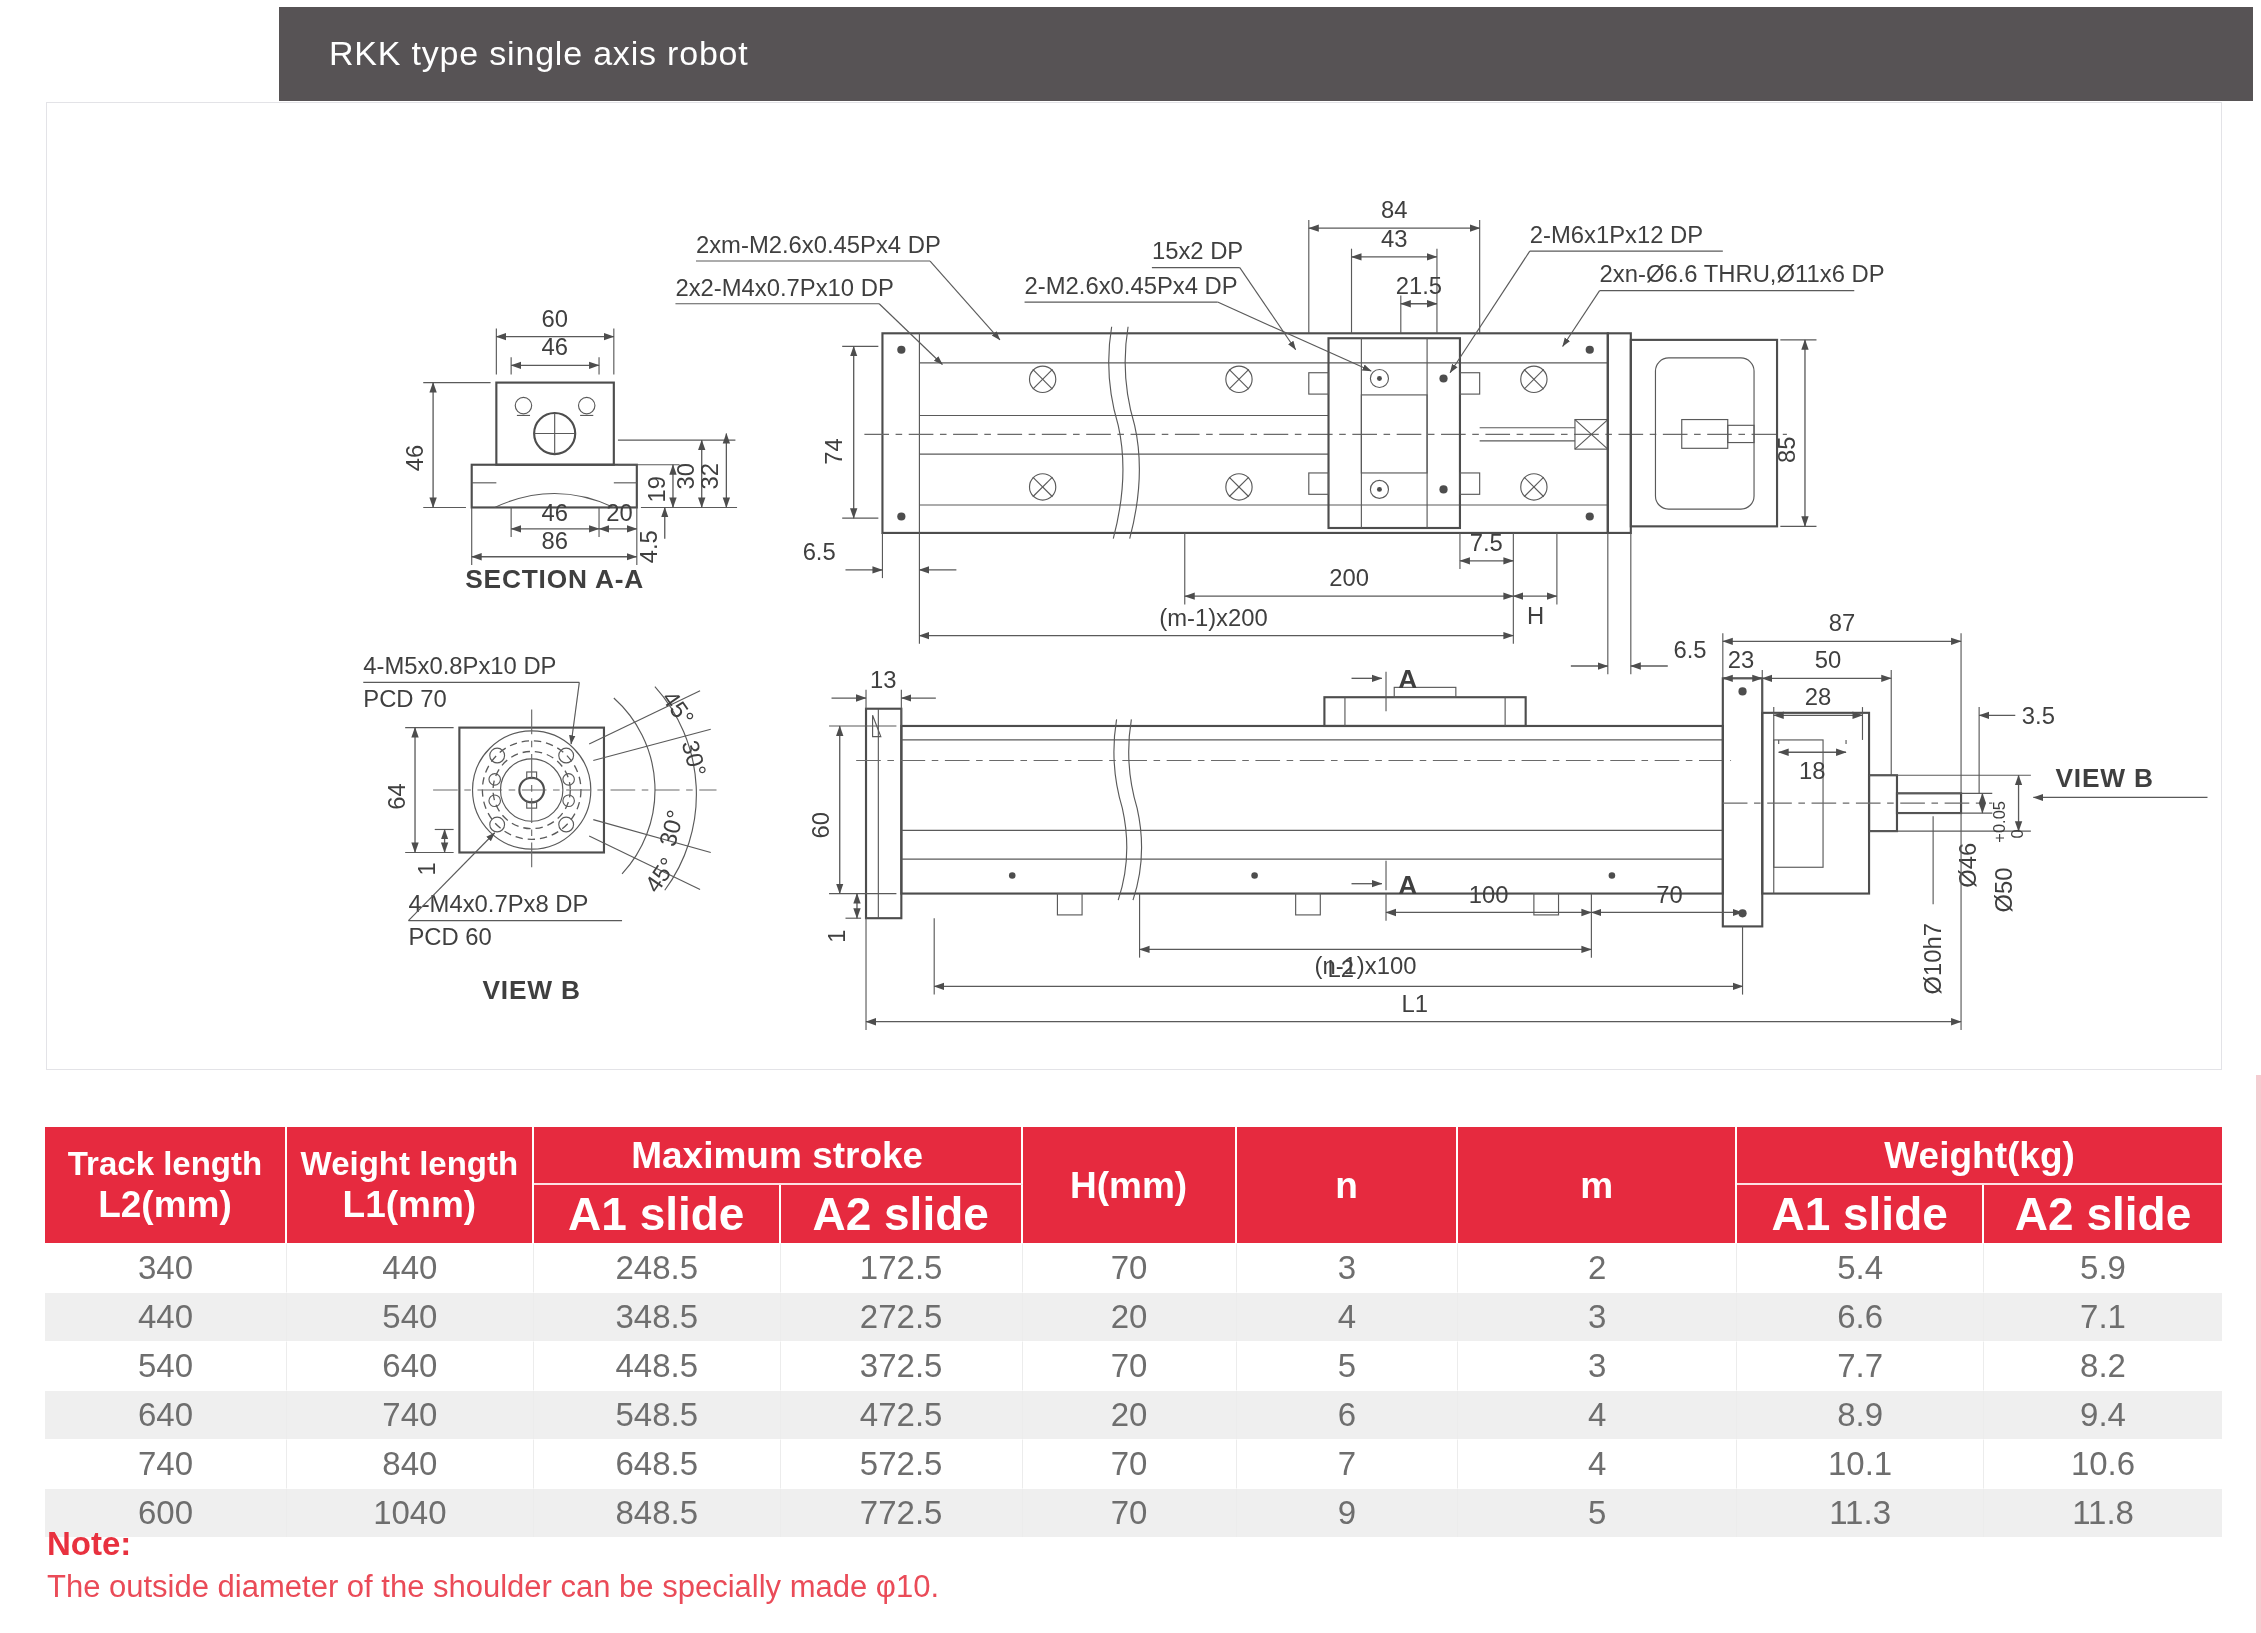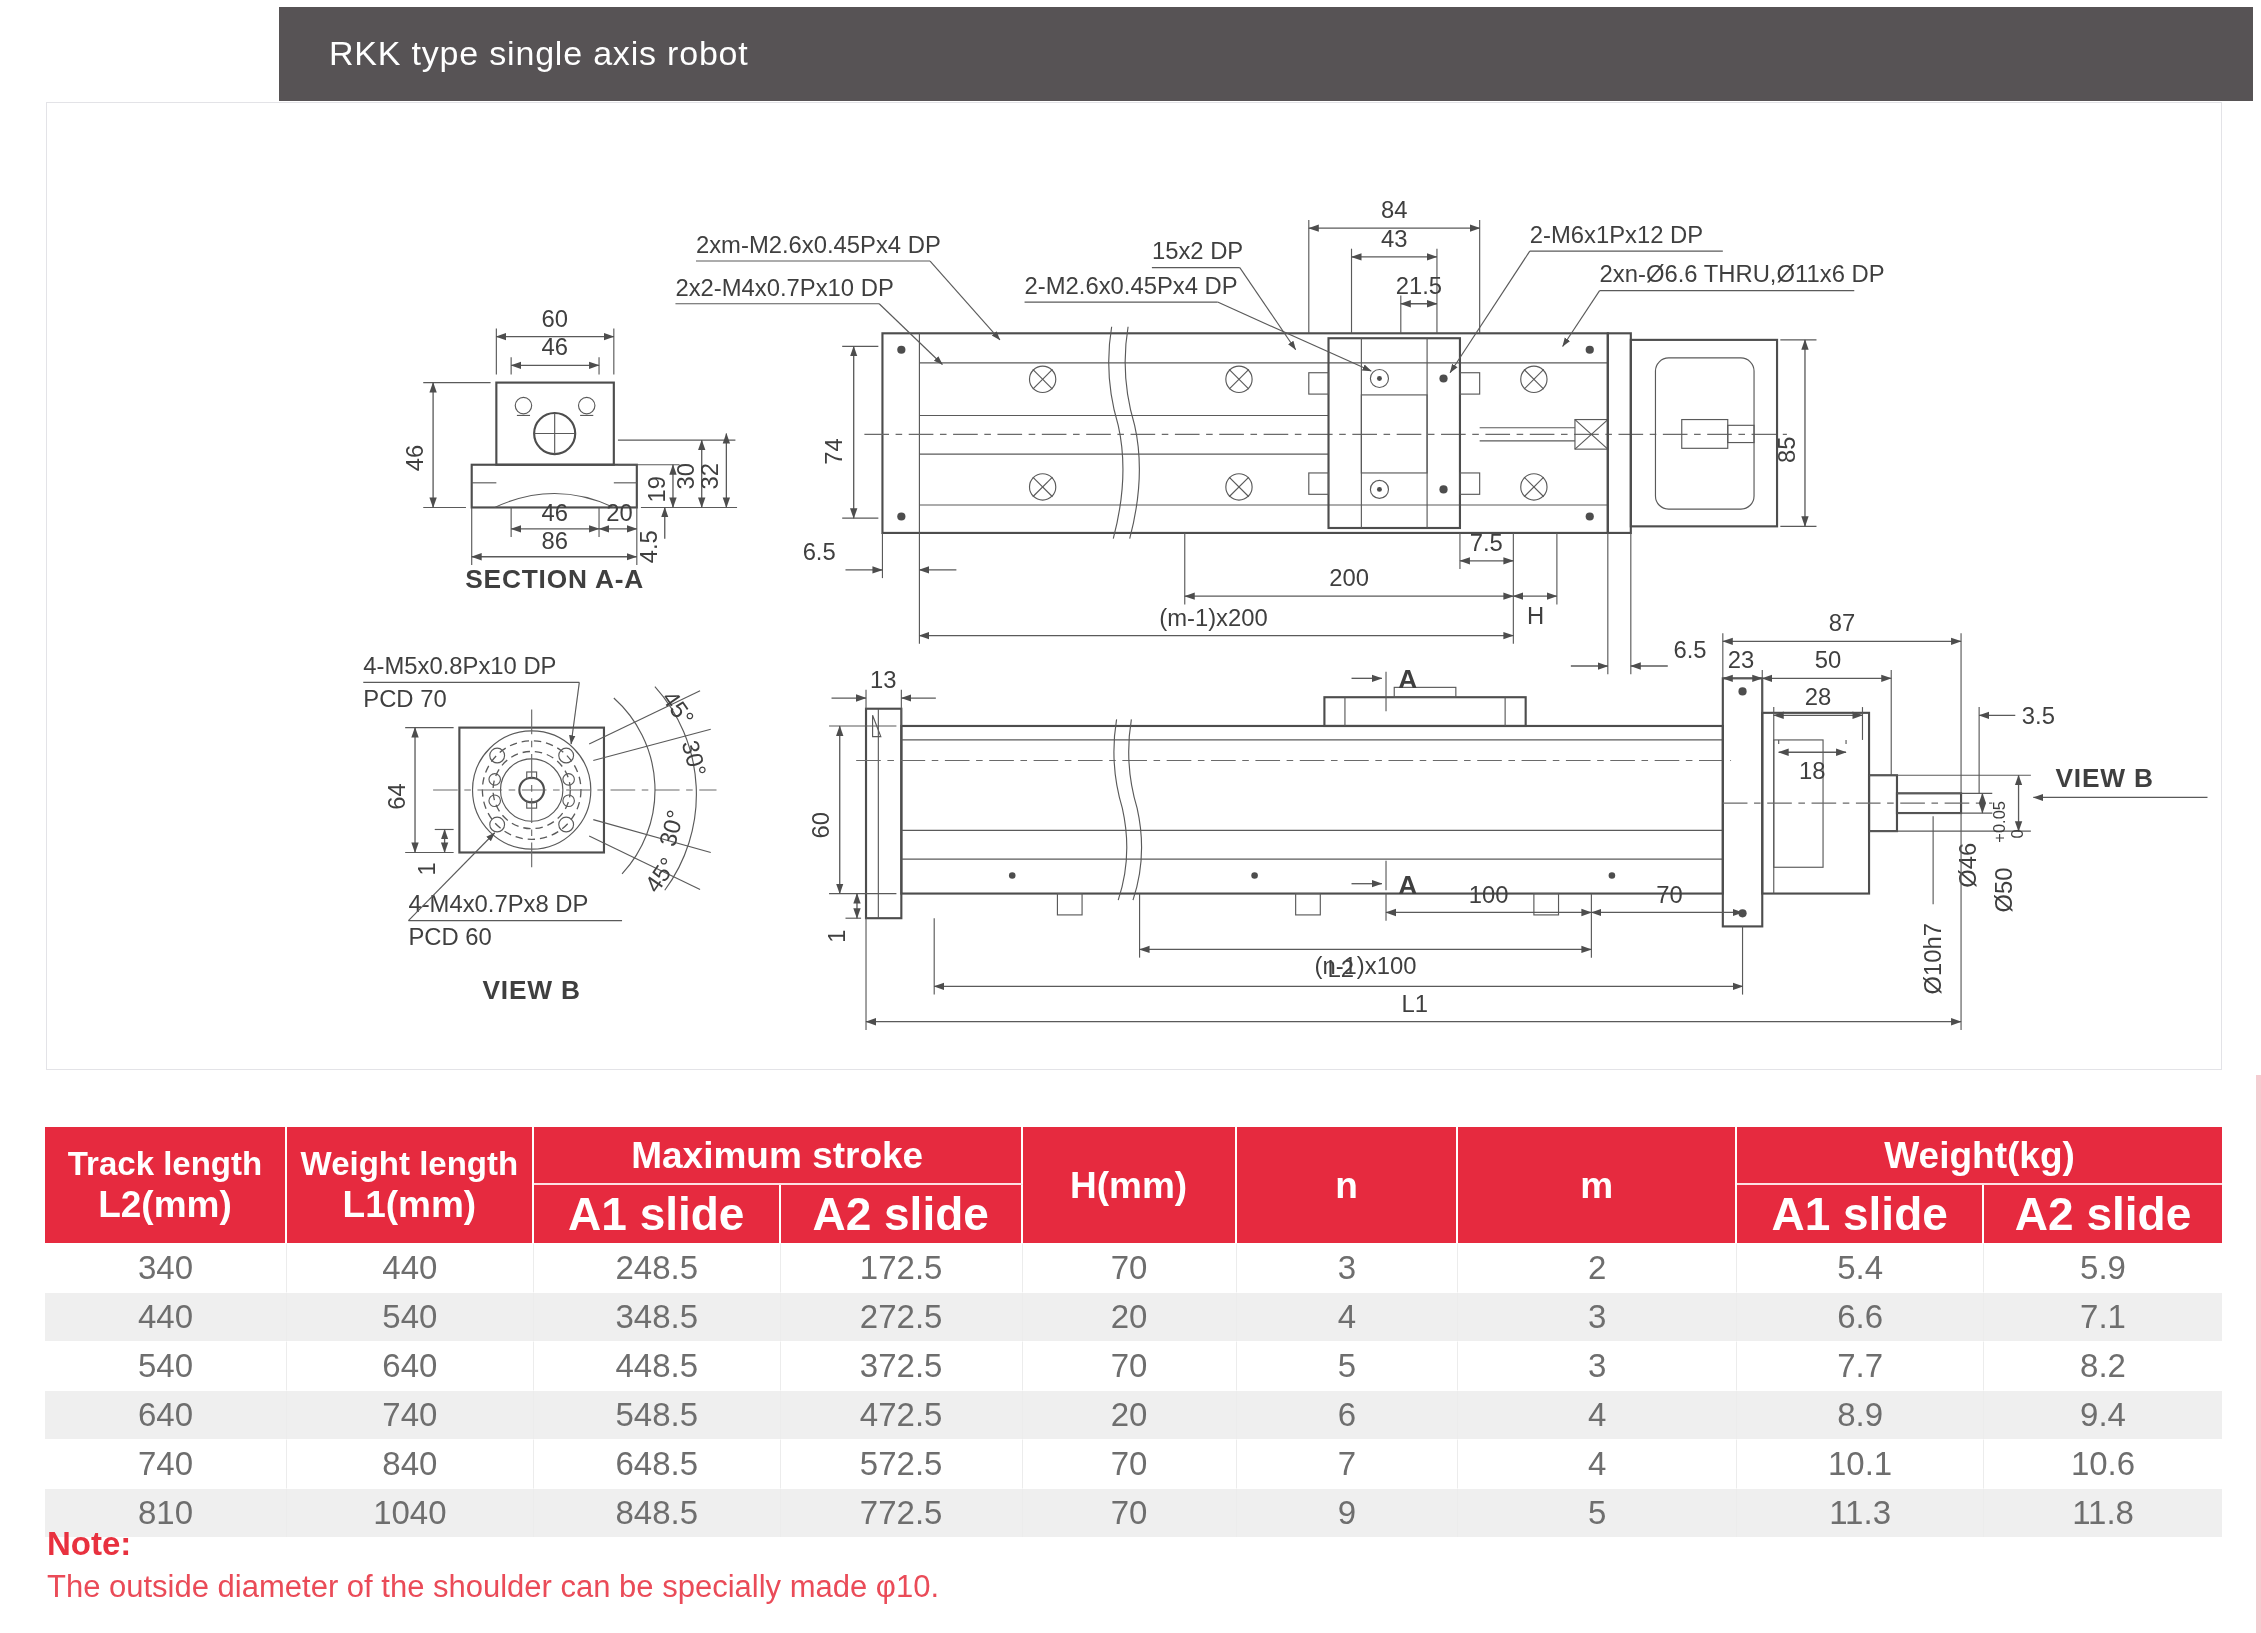--- a/index.html
+++ b/index.html
@@ -504,21 +504,21 @@
         <td>840</td>
         <td>648.5</td>
         <td>572.5</td>
         <td>70</td>
         <td>7</td>
         <td>4</td>
         <td>10.1</td>
         <td>10.6</td>
       </tr>
       <tr>
-        <td>810</td>
+        <td>600</td>
         <td>1040</td>
         <td>848.5</td>
         <td>772.5</td>
         <td>70</td>
         <td>9</td>
         <td>5</td>
         <td>11.3</td>
         <td>11.8</td>
       </tr>
     </tbody>

